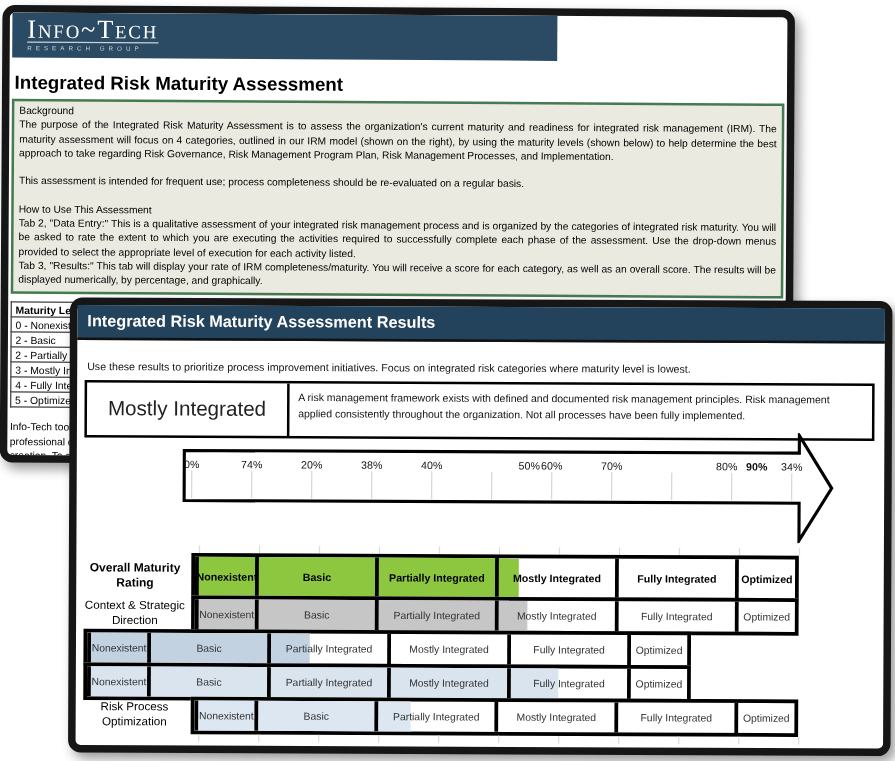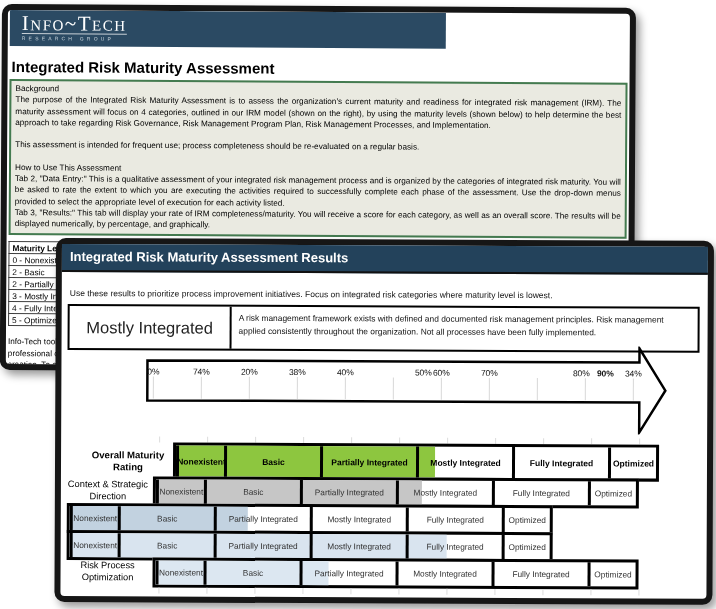--- a/index.html
+++ b/index.html
@@ -187,21 +187,21 @@
         <div class="tick" style="left: 284px;"></div>
         <div class="tick" style="left: 332px;"></div>
         <div class="tick" style="left: 380px;"></div>
         <div class="tick" style="left: 428px;"></div>
         <div class="tick" style="left: 476px;"></div>
         <div class="tick" style="left: 524px;"></div>
         <div class="tick" style="left: 572px;"></div>
       </div>
     <div id="maturity-matrix">
         <div class="mrow header">
-          <div class="mlabel" style="font-weight: bold; margin-left: 20px;">Overall Maturity Rating</div>
+          <div class="mlabel" style="font-weight: bold;">Overall Maturity Rating</div>
           <div class="mgrid">
             <div class="mfill" style="width: 54%; background: rgb(141, 198, 63);"></div>
             <div class="mcell" style="width: 10%;">Nonexistent</div>
             <div class="mcell" style="width: 20%;">Basic</div>
             <div class="mcell" style="width: 20%;">Partially Integrated</div>
             <div class="mcell" style="width: 20%;">Mostly Integrated</div>
             <div class="mcell" style="width: 20%;">Fully Integrated</div>
             <div class="mcell" style="width: 10%;">Optimized</div>
           </div>
         </div>

